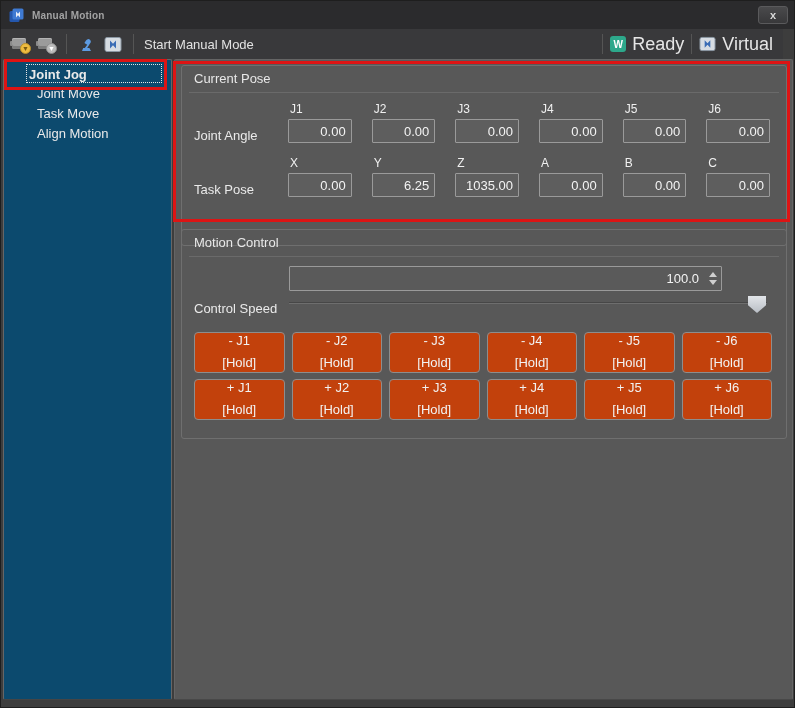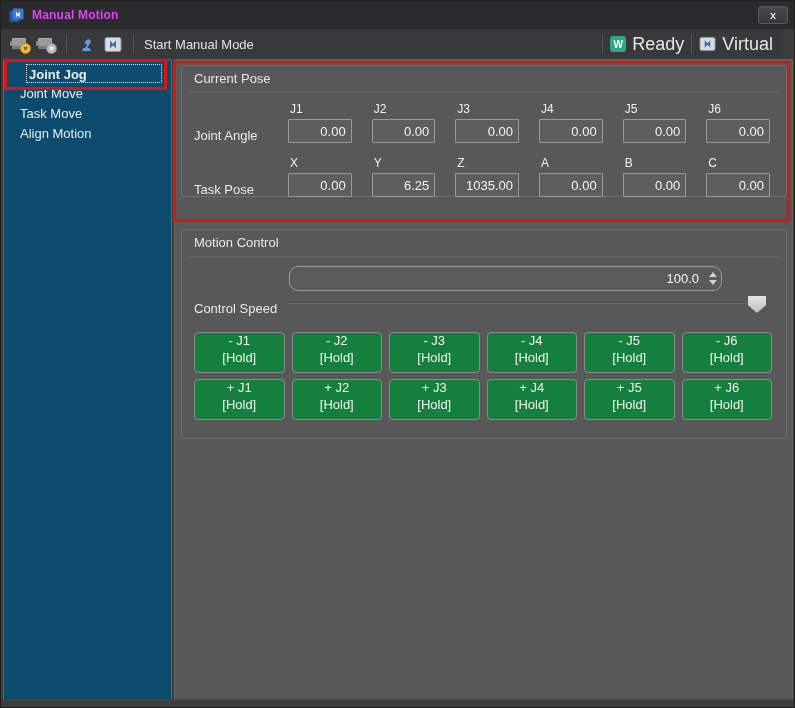--- a/index.html
+++ b/index.html
@@ -12,21 +12,21 @@
     color: #e8e8e8;
   }
 
   
   .titlebar {
     position: absolute; left: 0; top: 0; right: 0; height: 28px;
     background: var(--titlebar-gray, #2b2b2d);
     display: flex; align-items: center; padding: 0 6px 0 7px;
   }
   .titlebar .app-icon { width: 17px; height: 17px; margin-right: 7px; flex: 0 0 auto; }
-  .titlebar .title { font-size: 12px; font-weight: bold; color: #d946ef; letter-spacing: .2px; }
+  .titlebar .title { font-size: 10px; font-weight: bold; color: #a3a3a3; letter-spacing: .2px; }
   .close-btn {
     margin-left: auto; width: 30px; height: 18px;
     background: linear-gradient(#4a4a4c, #38383a);
     border: 1px solid #5a5a5c; border-radius: 3px;
     color: #d8d8d8; font-size: 11px; font-weight: bold; line-height: 16px;
     text-align: center; cursor: default;
   }
 
   
   .toolbar {
@@ -50,72 +50,72 @@
   }
   .status-label { font-size: 18px; color: #e6e6e6; }
   .mini-window-icon { width: 17px; height: 16px; margin-right: 6px; }
 
   
   .sidebar {
     position: absolute; left: 2px; top: 58px; width: 169px; height: 641px;
     background: #0c4a6e; border: 1px solid #666; border-bottom-color: #454545; border-radius: 2px;
     padding-top: 4px;
   }
-  .side-item { height: 20px; line-height: 19px; font-size: 13px; color: #eaeaea; padding-left: 16px; cursor: default; }
+  .side-item { height: 20px; line-height: 19px; font-size: 13px; color: #eaeaea; padding-left: 33px; cursor: default; }
   .side-item.selected { padding-left: 0; margin-left: 22px; width: 136px; font-weight: bold; border: 1px dotted #e6e6e6; padding-left: 2px; height: 19px; margin-bottom: 1px; }
 
   .main-panel {
     position: absolute; left: 173px; top: 58px; width: 619px; height: 641px;
     background: #585858; border: 1px solid #656565; border-bottom-color: #484848; border-radius: 2px;
   }
 
   
   .groupbox { position: absolute; border: 1px solid #6f6f6f; border-radius: 3px; }
   .gb-title { position: absolute; left: 12px; top: 5px; font-size: 13px; color: #e8e8e8; }
   .gb-rule { position: absolute; left: 7px; right: 7px; top: 26px; height: 1px; background: #6a6a6a; }
 
-  #gb-current-pose { left: 180px; top: 64px; width: 606px; height: 132px; }
+  #gb-current-pose { left: 180px; top: 64px; width: 606px; height: 181px; }
   #gb-motion-control { left: 180px; top: 228px; width: 606px; height: 210px; }
 
   .row-label { position: absolute; left: 12px; font-size: 13px; color: #eaeaea; }
 
   .pose-grid { position: absolute; left: 106px; width: 482px; display: grid; grid-template-columns: repeat(6, 1fr); gap: 20px; }
   .pose-axis { font-size: 12px; color: #f0f0f0; height: 17px; padding-left: 2px; }
   .pose-input {
     width: 100%; height: 24px; background: #5e5e5e; border: 1px solid #9a9a9a;
     color: #f4f4f4; font-family: "Liberation Sans", sans-serif; font-size: 13px;
     text-align: right; padding: 0 5px; border-radius: 1px;
   }
 
   
   .spinbox {
     position: absolute; left: 107px; top: 36px; width: 433px; height: 25px;
-    background: #5a5a5a; border: 1px solid #9a9a9a; border-radius: 9px;
+    background: #5a5a5a; border: 1px solid #9a9a9a; border-radius: 1px;
     display: flex; align-items: center;
   }
   .spin-value {
     flex: 1; background: transparent; border: 0; color: #f4f4f4; text-align: right;
     font-family: "Liberation Sans", sans-serif; font-size: 13px; padding-right: 6px; height: 100%;
   }
   .spin-arrows { width: 16px; display: flex; flex-direction: column; align-items: center; justify-content: center; gap: 3px; height: 100%; }
   .arr-up { width: 0; height: 0; border-left: 4px solid transparent; border-right: 4px solid transparent; border-bottom: 5px solid #cfcfcf; }
   .arr-down { width: 0; height: 0; border-left: 4px solid transparent; border-right: 4px solid transparent; border-top: 5px solid #cfcfcf; }
 
   .slider-track { position: absolute; left: 107px; top: 72px; width: 478px; height: 2px; background: #474747; border-bottom: 1px solid #6e6e6e; }
   .slider-thumb {
     position: absolute; left: 566px; top: 66px; width: 18px; height: 17px;
     background: linear-gradient(#e2e5e9, #b9bec5);
     clip-path: polygon(0 0, 100% 0, 100% 55%, 50% 100%, 0 55%);
   }
 
   .jog-grid { position: absolute; left: 12px; top: 102px; width: 578px; display: grid; grid-template-columns: repeat(6, 1fr); gap: 6px 7px; }
   .jog-btn {
-    height: 41px; background: #15803d; border: 1px solid #8d8d8d; border-radius: 4px;
+    height: 41px; background: #c2410c; border: 1px solid #8d8d8d; border-radius: 4px;
     color: #f2f2f2; font-size: 13px; line-height: 1.3;
-    display: flex; flex-direction: column; align-items: center; justify-content: flex-start; cursor: default;
+    display: flex; flex-direction: column; align-items: center; justify-content: space-between; cursor: default;
   }
 
   
   .annotation { position: absolute; border: 3px solid var(--annotation-red, #dd1414); pointer-events: none; z-index: 50; }
   #ann-joint-jog { left: 3px; top: 58px; width: 163px; height: 31px; }
   #ann-current-pose { left: 172px; top: 60px; width: 617px; height: 161px; }
 </style>
 </head>
 <body>
 

